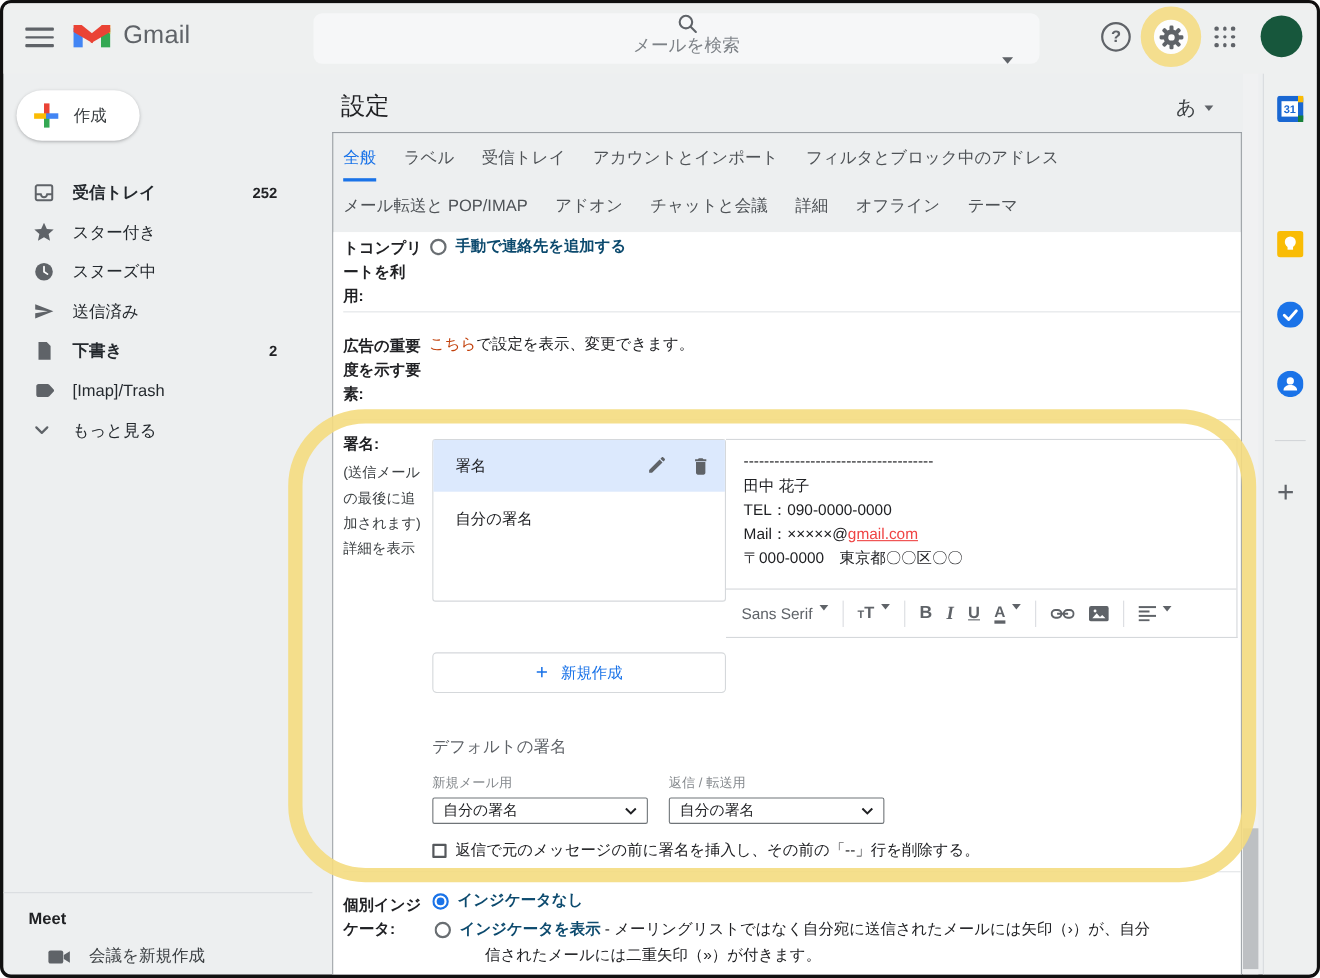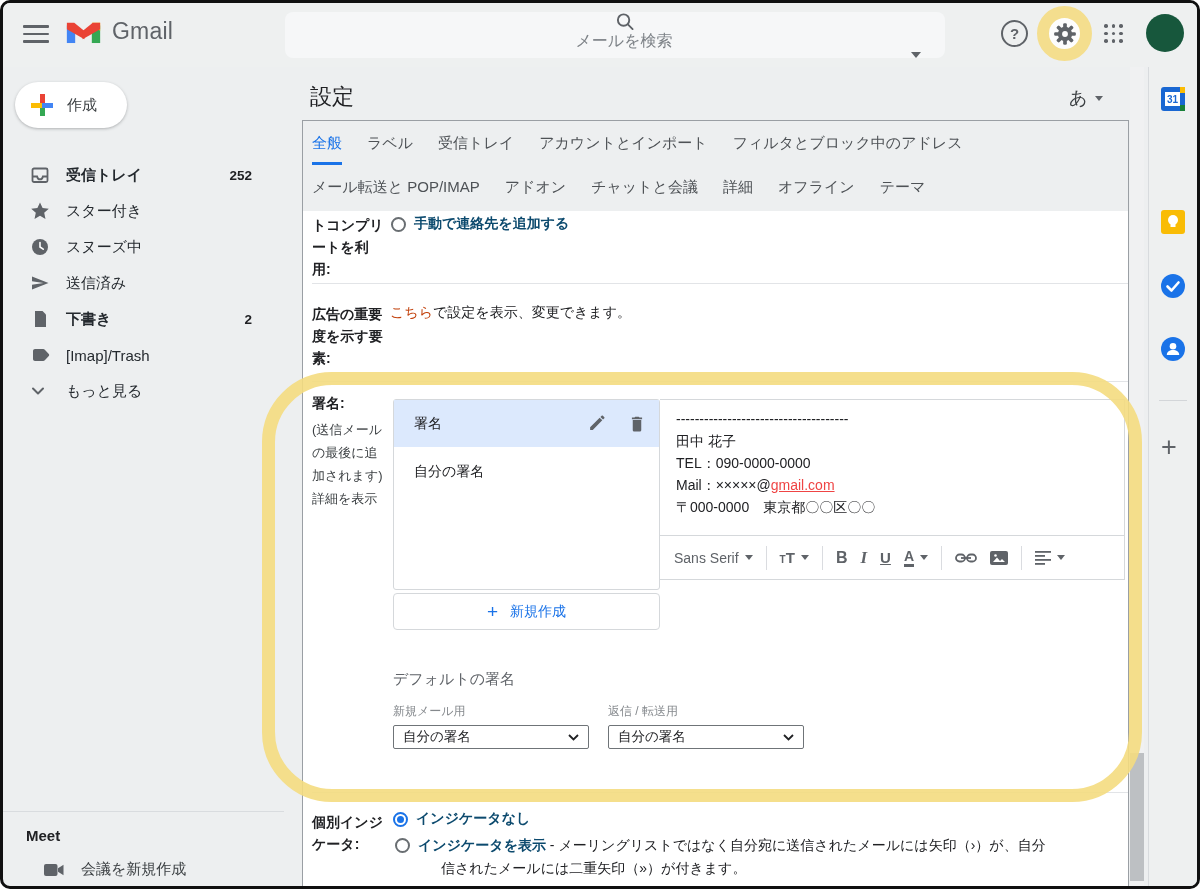--- a/index.html
+++ b/index.html
@@ -67,31 +67,31 @@
   .radio.sel { border-color:#1a73e8; }
   .radio.sel::after { content:""; position:absolute; inset:2px; background:#1a73e8; border-radius:50%; }
   .bold14 { font-size:14px; font-weight:700; color:#0c4a6e; }
   .reg14 { font-size:14px; color:#202124; }
   .link { color:#c2410c; cursor:pointer; }
 
   .flexrow { display:flex; align-items:center; gap:8px; }
 
   
   .note13 { font-size:13px; color:#3c4043; line-height:23px; }
-  .siglist { position:absolute; left:90px; top:188px; width:267px; height:191px; border:1px solid #d5d8db; border-radius:3px; background:#fff; }
+  .siglist { position:absolute; left:90px; top:188px; width:267px; height:148px; border:1px solid #d5d8db; border-radius:3px; background:#fff; }
   .siglist .head { height:47px; background:#dce9fd; display:flex; align-items:center; padding:0 14px 0 20px; cursor:pointer; }
   .siglist .head .t { font-size:14px; color:#202124; }
   .siglist .head .sp { margin-left:auto; display:flex; gap:24px; }
   .sigitem { padding:16px 20px; font-size:14px; color:#202124; cursor:pointer; }
   .sigprev { position:absolute; left:357px; top:188px; right:3px; height:181px; border:1px solid #d5d8db; border-left:none; background:#fff; }
   .sigtext { padding:8px 16px; font-size:14px; color:#202124; line-height:22px; }
   .maillink { color:#ef4444; text-decoration:underline; cursor:pointer; }
   .toolbar { position:absolute; left:0; right:0; top:135px; bottom:0; border-top:1px solid #d5d8db; display:flex; align-items:center; padding:0 14px; gap:13px; color:#5f6368; }
   .toolbar .sep { width:1px; height:24px; background:#dadce0; }
-  .tbtn { display:flex; align-items:center; gap:6px; cursor:pointer; color:#5f6368; }
+  .tbtn { display:flex; align-items:flex-start; gap:6px; cursor:pointer; color:#5f6368; }
   .tb-b { font-weight:800; font-size:16px; }
   .tb-i { font-style:italic; font-family:"Liberation Serif","DejaVu Serif",serif; font-size:17px; font-weight:700; }
   .tb-u { font-size:15px; text-decoration:underline; font-weight:600; }
   .tb-a { font-size:14px; font-weight:700; border-bottom:3px solid #5f6368; line-height:15px; }
   .tt-small { font-size:10px; font-weight:600; }
   .tt-big { font-size:15px; font-weight:600; }
   .caret.sm { border-top-width:5px; border-left-width:4px; border-right-width:4px; }
 
   .newbtn { position:absolute; left:90px; top:382px; width:267px; height:37px; border:1px solid #d5d8db; border-radius:4px; background:#fff; display:flex; align-items:center; justify-content:center; gap:12px; cursor:pointer; }
   .newbtn .p { color:#1a73e8; font-size:19px; font-weight:500; }
@@ -425,20 +425,24 @@
             <polyline points="1,1 5.5,5.5 10,1" fill="none" stroke="#202124" stroke-width="1.8"></polyline>
           </svg>
       </div>
       <div class="select" style="left:305px">
         <span class="v">自分の署名</span>
         <svg width="11" height="7" viewBox="0 0 11 7">
             <polyline points="1,1 5.5,5.5 10,1" fill="none" stroke="#202124" stroke-width="1.8"></polyline>
           </svg>
       </div>
 
+      <div class="abs flexrow" style="left:90px; top:553px;">
+        <span class="checkbox"></span>
+        <span class="reg14">返信で元のメッセージの前に署名を挿入し、その前の「--」行を削除する。</span>
+      </div>
 
       <div class="divider" style="top:581px"></div>
 
       <div class="lbl" style="top:600px">
         <div>個別インジ</div>
         <div>ケータ:</div>
       </div>
       <div class="ind-row" style="top:599px">
         <span class="radio sel" style="margin-top:2px"></span>
         <span class="bold14">インジケータなし</span>

